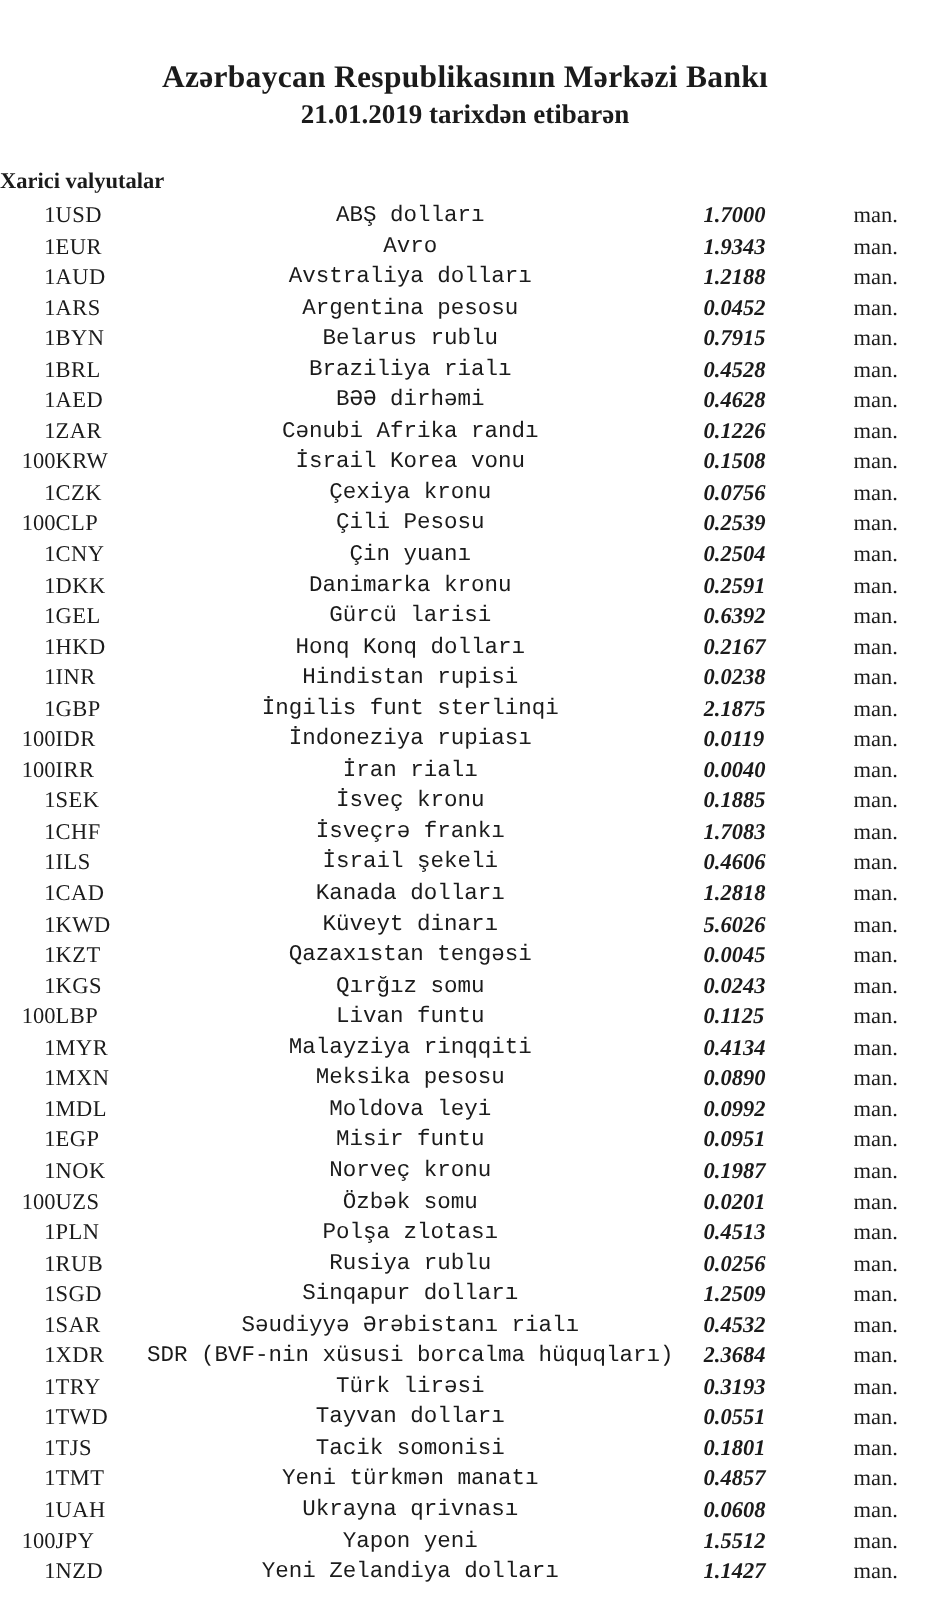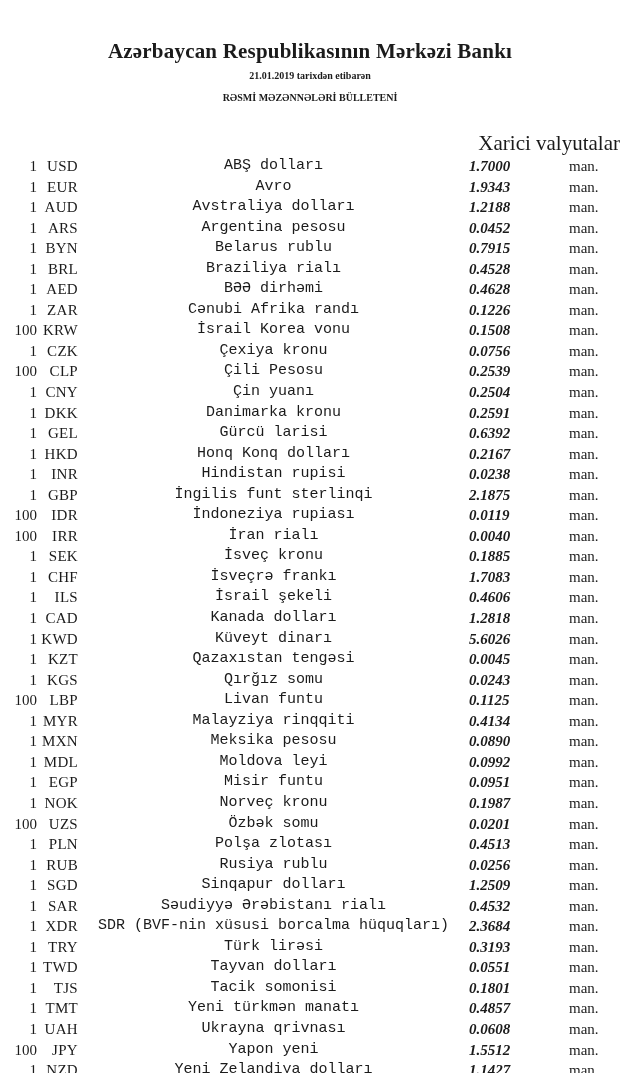--- a/index.html
+++ b/index.html
@@ -25,60 +25,59 @@
     text-align: center;
     font-weight: bold;
   }
   .hdr-title {
     padding-top: 5px;
     font-size: 21px;
     line-height: 28px;
     letter-spacing: 0.2px;
   }
   .hdr-line {
-    font-size: 10px;
+    font-size: 18px;
     line-height: 22px;
   }
   .section-title {
     margin-top: 24px;
-    text-align: right;
-    font-weight: normal;
-    font-size: 21px;
+    text-align: left;
+    font-weight: bold;
+    font-size: 15px;
     line-height: 20px;
   }
   table.fx {
     margin-top: 3px;
     width: 620px;
     border-collapse: collapse;
     table-layout: fixed;
   }
   table.fx td {
     padding: 0;
     height: 20.55px;
     line-height: 20.55px;
     font-size: 15px;
     white-space: nowrap;
     overflow: hidden;
     vertical-align: middle;
   }
   td.qty  { width: 37px;  text-align: right; }
-  td.code { width: 41px;  text-align: right; letter-spacing: 0.3px; }
+  td.code { width: 41px;  text-align: left; letter-spacing: 0.3px; }
   td.name { padding-left: 1px; text-align: center; font-family: Liberation Mono, monospace; }
   td.rate { width: 100px; font-weight: bold; font-style: italic; }
   td.unit { width: 51px;  padding-left: 13px; text-align: left; }
 </style>
 </head>
 <body>
 
 <div class="doc">
 
   <div class="hdr">
     <div class="hdr-title">Azərbaycan Respublikasının Mərkəzi Bankı</div>
     <div class="hdr-line">21.01.2019 tarixdən etibarən</div>
-    <div class="hdr-line">RƏSMİ MƏZƏNNƏLƏRİ BÜLLETENİ</div>
   </div>
 
   <div class="section-title">Xarici valyutalar</div>
 
   <table class="fx">
     <tbody>
         <tr>
     <td class="qty">1</td>
     <td class="code">USD</td>
     <td class="name">ABŞ dolları</td>

